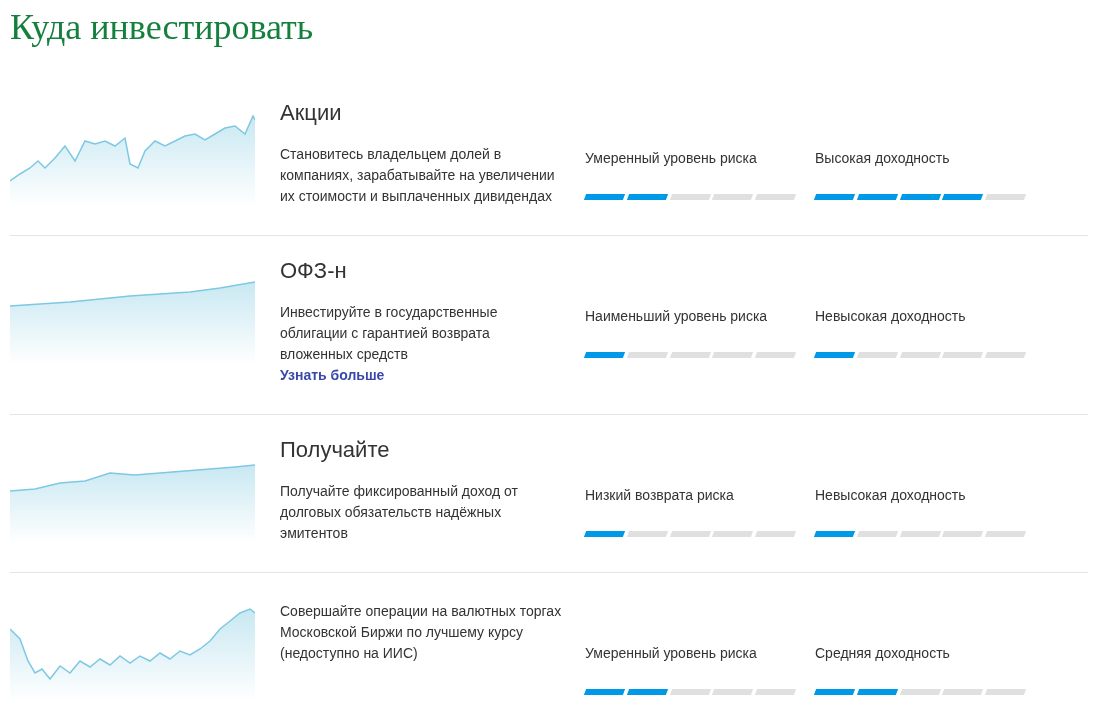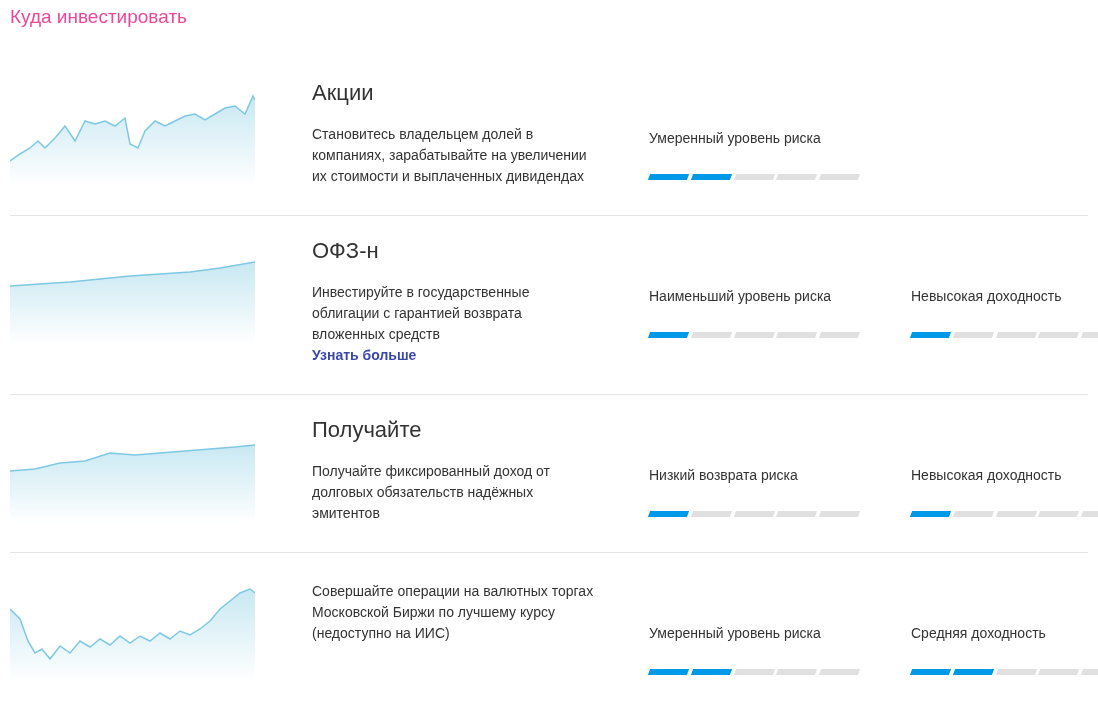--- a/index.html
+++ b/index.html
@@ -4,31 +4,31 @@
 <style>
   * { box-sizing: border-box; margin: 0; padding: 0; }
   body {
     font-family: -apple-system, BlinkMacSystemFont, "Segoe UI", Arial, sans-serif;
     background: #fff;
     color: #333;
     width: 1098px;
     padding: 0 10px;
   }
   .page-title {
-    font-size: 19px;
+    font-size: 36px;
     font-weight: 300;
-    color: #ec4899;
+    color: #15803d;
     padding: 6px 0 30px 0;
+    font-family: Liberation Serif, serif;
   }
   .row {
     display: flex;
     border-top: 1px solid #e5e5e5;
     padding: 28px 0 28px 0;
     align-items: flex-start;
-    gap: 32px;
   }
   .row:first-of-type { border-top: none; }
   .chart-col {
     width: 245px;
     flex: 0 0 245px;
     height: 100px;
     position: relative;
   }
   .chart-col svg { width: 100%; height: 100%; display: block; }
   .desc-col {
@@ -101,20 +101,30 @@
     <div class="metric-col">
       <div class="metric-label">Умеренный уровень риска</div>
       <div class="bars">
           <div class="bar on"></div>
           <div class="bar on"></div>
           <div class="bar"></div>
           <div class="bar"></div>
           <div class="bar"></div>
         </div>
     </div>
+    <div class="metric-col">
+      <div class="metric-label">Высокая доходность</div>
+      <div class="bars">
+          <div class="bar on"></div>
+          <div class="bar on"></div>
+          <div class="bar on"></div>
+          <div class="bar on"></div>
+          <div class="bar"></div>
+        </div>
+    </div>
   </div>
     <div class="row">
     <div class="chart-col">
         <svg viewBox="0 0 245 100" preserveAspectRatio="none">
     <defs>
       <linearGradient id="g1" x1="0" y1="0" x2="0" y2="1">
         <stop offset="0%" stop-color="#c8e8f2"></stop>
         <stop offset="100%" stop-color="#ffffff"></stop>
       </linearGradient>
     </defs>

